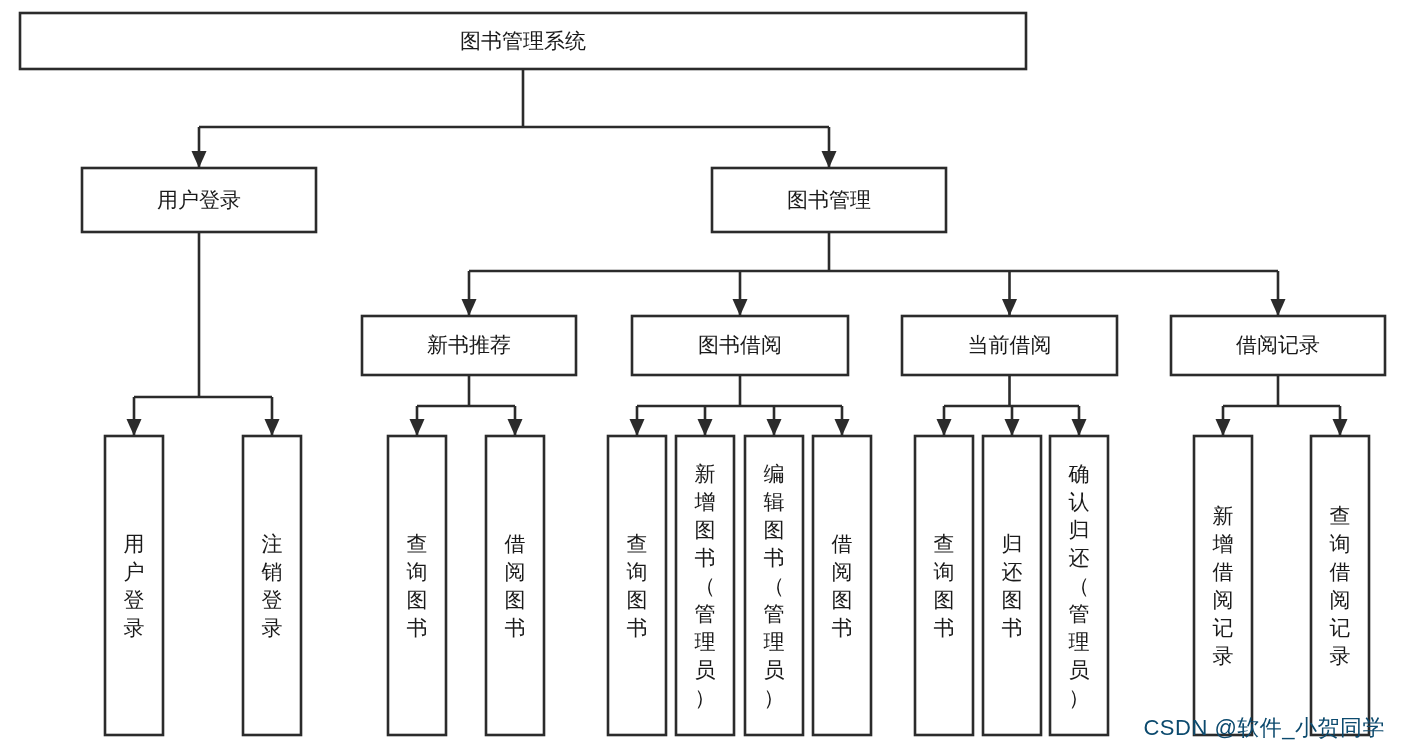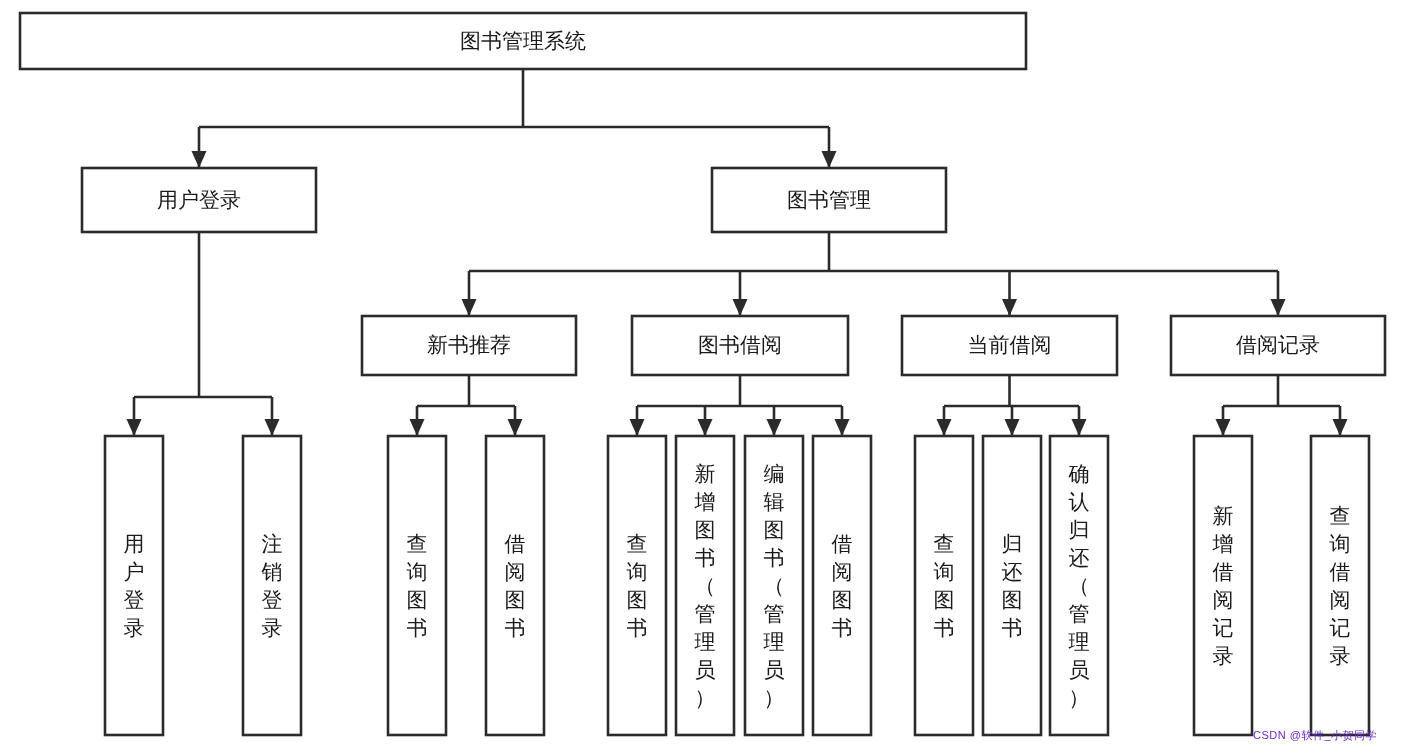--- a/index.html
+++ b/index.html
@@ -51,25 +51,25 @@
   }
   .node-label-v {
     font-family: "Liberation Sans", "DejaVu Sans", sans-serif;
     font-size: 21px;
     fill: #1a1a1a;
     text-anchor: middle;
     white-space: pre;
   }
   .watermark {
     position: absolute;
-    right: 28px;
+    right: 20px;
     bottom: 4px;
     font-family: "Liberation Sans", "DejaVu Sans", sans-serif;
-    font-size: 11px;
-    color: #6d28d9;
+    font-size: 22px;
+    color: #0c4a6e;
     letter-spacing: 0.5px;
     user-select: none;
     pointer-events: none;
   }
 </style>
 </head>
 <body>
 
 <div id="diagram-root">
   <svg id="tree-svg" viewBox="0 0 1405 747">

